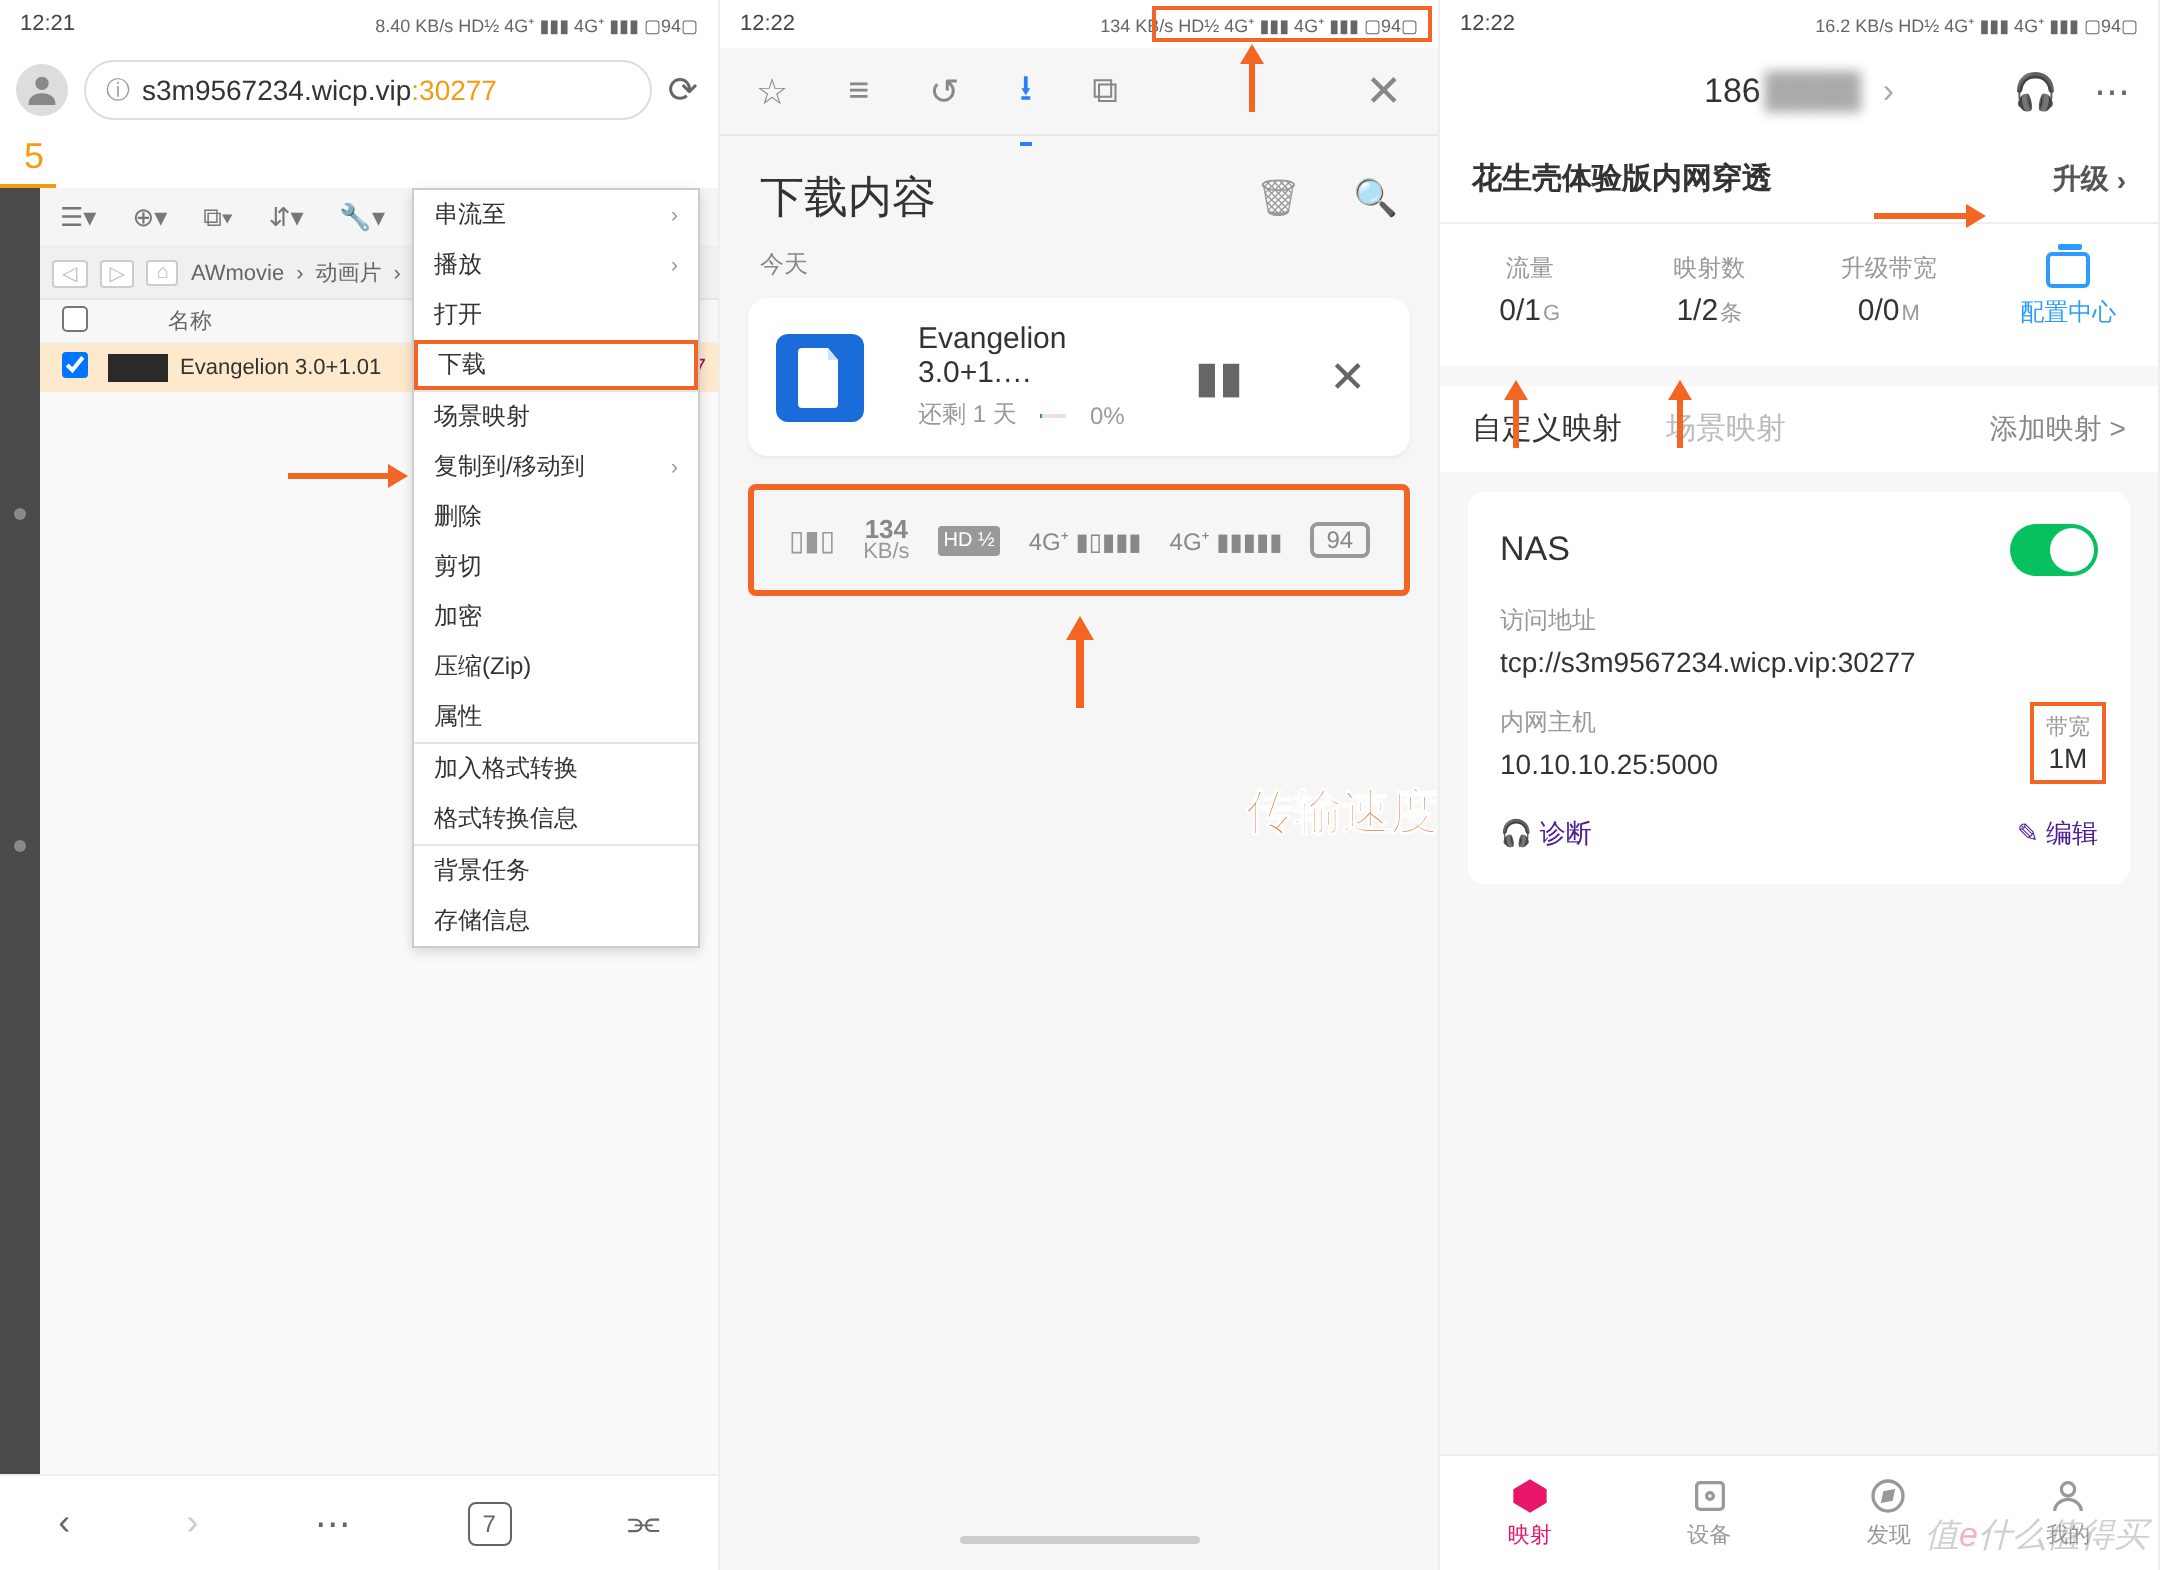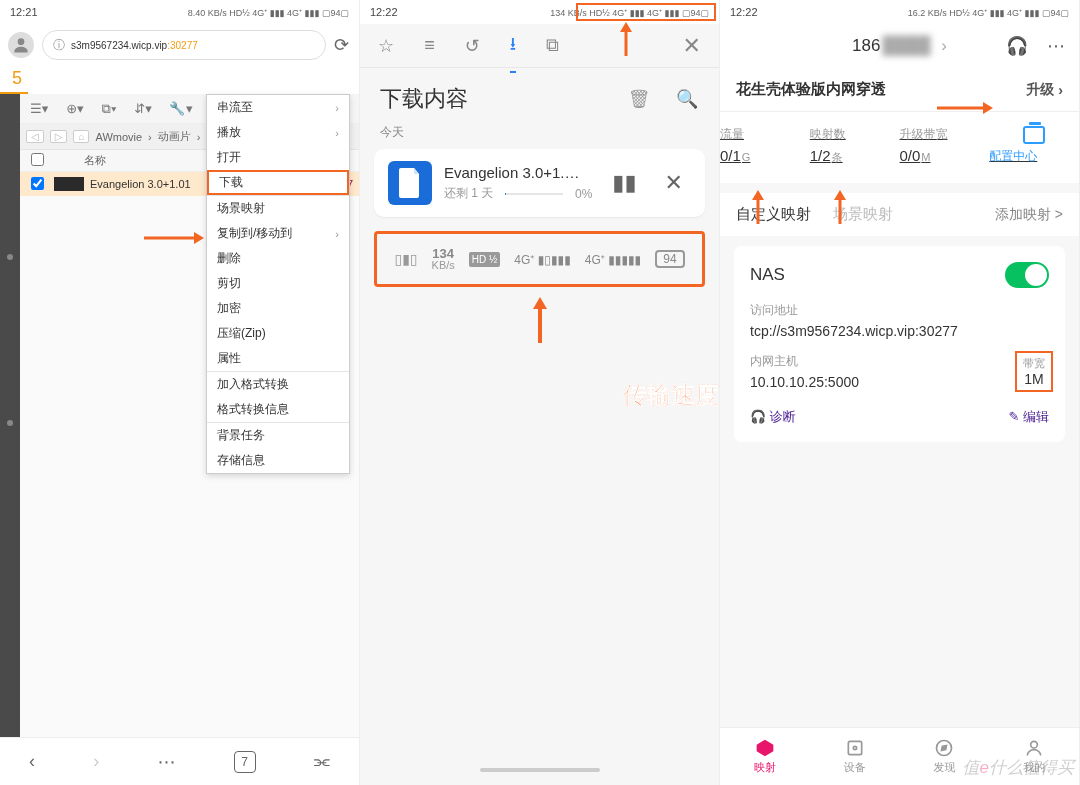--- a/index.html
+++ b/index.html
@@ -9,21 +9,21 @@
 
   .status-bar { height:24px; display:flex; justify-content:space-between; align-items:center; padding:0 10px; font-size:11px; color:#444; background:#fff;text-align:right; }
   .status-right { display:flex; gap:3px; align-items:center; font-size:9px; color:#666; }
 
   
   .p1-addr { height:42px; display:flex; align-items:center; padding:0 10px 0 8px; gap:8px; }
   .avatar { width:26px; height:26px; border-radius:50%; background:#ddd; display:flex; align-items:center; justify-content:center; }
   .avatar svg{width:20px;height:20px;fill:#888}
   .url-box { flex:1; height:30px; border-radius:15px; border:1px solid #ddd; display:flex; align-items:center; padding:0 10px; gap:6px; overflow:hidden;}
   .url-box .lock{color:#999; font-size:12px;}
-  .url-text { font-size:10px; white-space:nowrap; }
+  .url-text { font-size:14px; white-space:nowrap; }
   .url-text .port{color:#f39c12;}
   .reload{font-size:18px;color:#666;}
   .p1-tabcount{height:28px;border-bottom:2px solid #f39c12;padding:2px 12px;color:#f39c12;font-size:18px;width:28px;}
   .p1-content{flex:1;display:flex;background:#fff;}
   .p1-side{width:20px;background:#4a4a4a;}
   .p1-side .dot{width:6px;height:6px;background:#888;border-radius:50%;margin:160px auto; }
   .p1-main{flex:1;background:#fafafa;position:relative;}
   .p1-toolbar{height:30px;display:flex;align-items:center;gap:18px;padding:0 10px;color:#777;font-size:13px;border-bottom:1px solid #eee;background:#f5f5f5;}
   .p1-toolbar span{display:flex;align-items:center;gap:2px;}
   .p1-crumb{height:26px;display:flex;align-items:center;gap:6px;padding:0 6px;font-size:11px;color:#666;background:#f0f0f0;border-bottom:1px solid #e5e5e5;}
@@ -47,21 +47,21 @@
   .p1-nav .box{border:1px solid #666;border-radius:4px;width:22px;height:22px;display:flex;align-items:center;justify-content:center;font-size:12px;}
 
   
   .p2-tabs{height:44px;display:flex;align-items:center;justify-content:space-between;padding:0 18px;border-bottom:1px solid #e8e8e8;color:#888;}
   .p2-tabs .grp{display:flex;gap:30px;align-items:center;font-size:18px;}
   .p2-tabs .active{color:#2d7ff9;border-bottom:2px solid #2d7ff9;padding-bottom:10px;margin-bottom:-12px;}
   .p2-title{display:flex;align-items:center;justify-content:space-between;padding:16px 20px 6px;}
   .p2-title h2{font-size:22px;font-weight:500;}
   .p2-title .ic{color:#999;font-size:18px;display:flex;gap:26px;}
   .p2-day{font-size:12px;color:#888;padding:4px 20px 8px;}
-  .dl-card{margin:0 14px;background:#fff;border-radius:10px;padding:12px 14px;display:flex;align-items:center;gap:12px;box-shadow:0 1px 2px rgba(0,0,0,0.06);}
+  .dl-card{margin:0 14px;background:#fff;border-radius:10px;padding:12px 14px;display:flex;align-items:center;gap:27px;box-shadow:0 1px 2px rgba(0,0,0,0.06);}
   .dl-ic{width:44px;height:44px;background:#1a6dd8;border-radius:6px;display:flex;align-items:center;justify-content:center;}
   .dl-ic svg{width:24px;height:30px;fill:#fff;}
   .dl-info{flex:1;}
   .dl-name{font-size:15px;color:#333;margin-bottom:4px;}
   .dl-sub{display:flex;align-items:center;gap:8px;font-size:12px;color:#999;}
   .dl-prog{flex:1;height:2px;background:#e5e5e5;position:relative;margin:0 4px;}
   .dl-prog::after{content:"";position:absolute;left:0;top:0;height:2px;width:2%;background:#2d7ff9;}
   .dl-btn{font-size:22px;color:#666;padding:0 8px;}
   .speed-box{margin:14px;border:3px solid #f26522;border-radius:4px;height:56px;display:flex;align-items:center;justify-content:center;gap:14px;color:#999;font-size:14px;}
   .speed-box .kb{display:flex;flex-direction:column;align-items:center;font-size:11px;line-height:1;}
@@ -78,21 +78,21 @@
   .p3{background:#f7f7f8;}
   .p3-top{height:44px;display:flex;align-items:center;justify-content:center;position:relative;background:#fff;}
   .p3-top .phone{font-size:17px;color:#333;}
   .p3-top .blur{filter:blur(3px);color:#aaa;margin:0 2px;}
   .p3-top .chev{color:#aaa;margin-left:4px;}
   .p3-top .right{position:absolute;right:14px;display:flex;gap:18px;color:#666;font-size:18px;}
   .p3-banner{height:44px;background:#fff;margin-top:0;display:flex;align-items:center;justify-content:space-between;padding:0 16px;border-bottom:1px solid #eee;font-weight:bold;}
   .p3-banner .txt{font-size:15px;}
   .p3-banner .up{color:#555;font-size:14px;display:flex;align-items:center;gap:4px;}
   .p3-stats{background:#fff;display:flex;padding:14px 0 14px;}
-  .p3-stat{flex:1;text-align:left;position:relative;text-decoration:underline;}
+  .p3-stat{flex:1;text-align:center;position:relative;}
   .p3-stat .lbl{font-size:12px;color:#999;margin-bottom:4px;}
   .p3-stat .val{font-size:15px;color:#333;}
   .p3-stat .val small{font-size:11px;color:#999;margin-left:1px;}
   .p3-stat.cfg .ic{width:22px;height:18px;border:2px solid #2d9cff;border-radius:3px;margin:0 auto 4px;position:relative;}
   .p3-stat.cfg .ic::before{content:"";position:absolute;top:-6px;left:4px;width:12px;height:3px;background:#2d9cff;border-radius:1px;}
   .p3-stat.cfg .lbl{color:#2d9cff;}
   .p3-tabs2{background:#fff;display:flex;align-items:center;justify-content:space-between;padding:12px 16px;margin-top:10px;}
   .p3-tabs2 .l{display:flex;gap:22px;font-size:15px;}
   .p3-tabs2 .l .a{color:#333;font-weight:500;}
   .p3-tabs2 .l .b{color:#bbb;}

